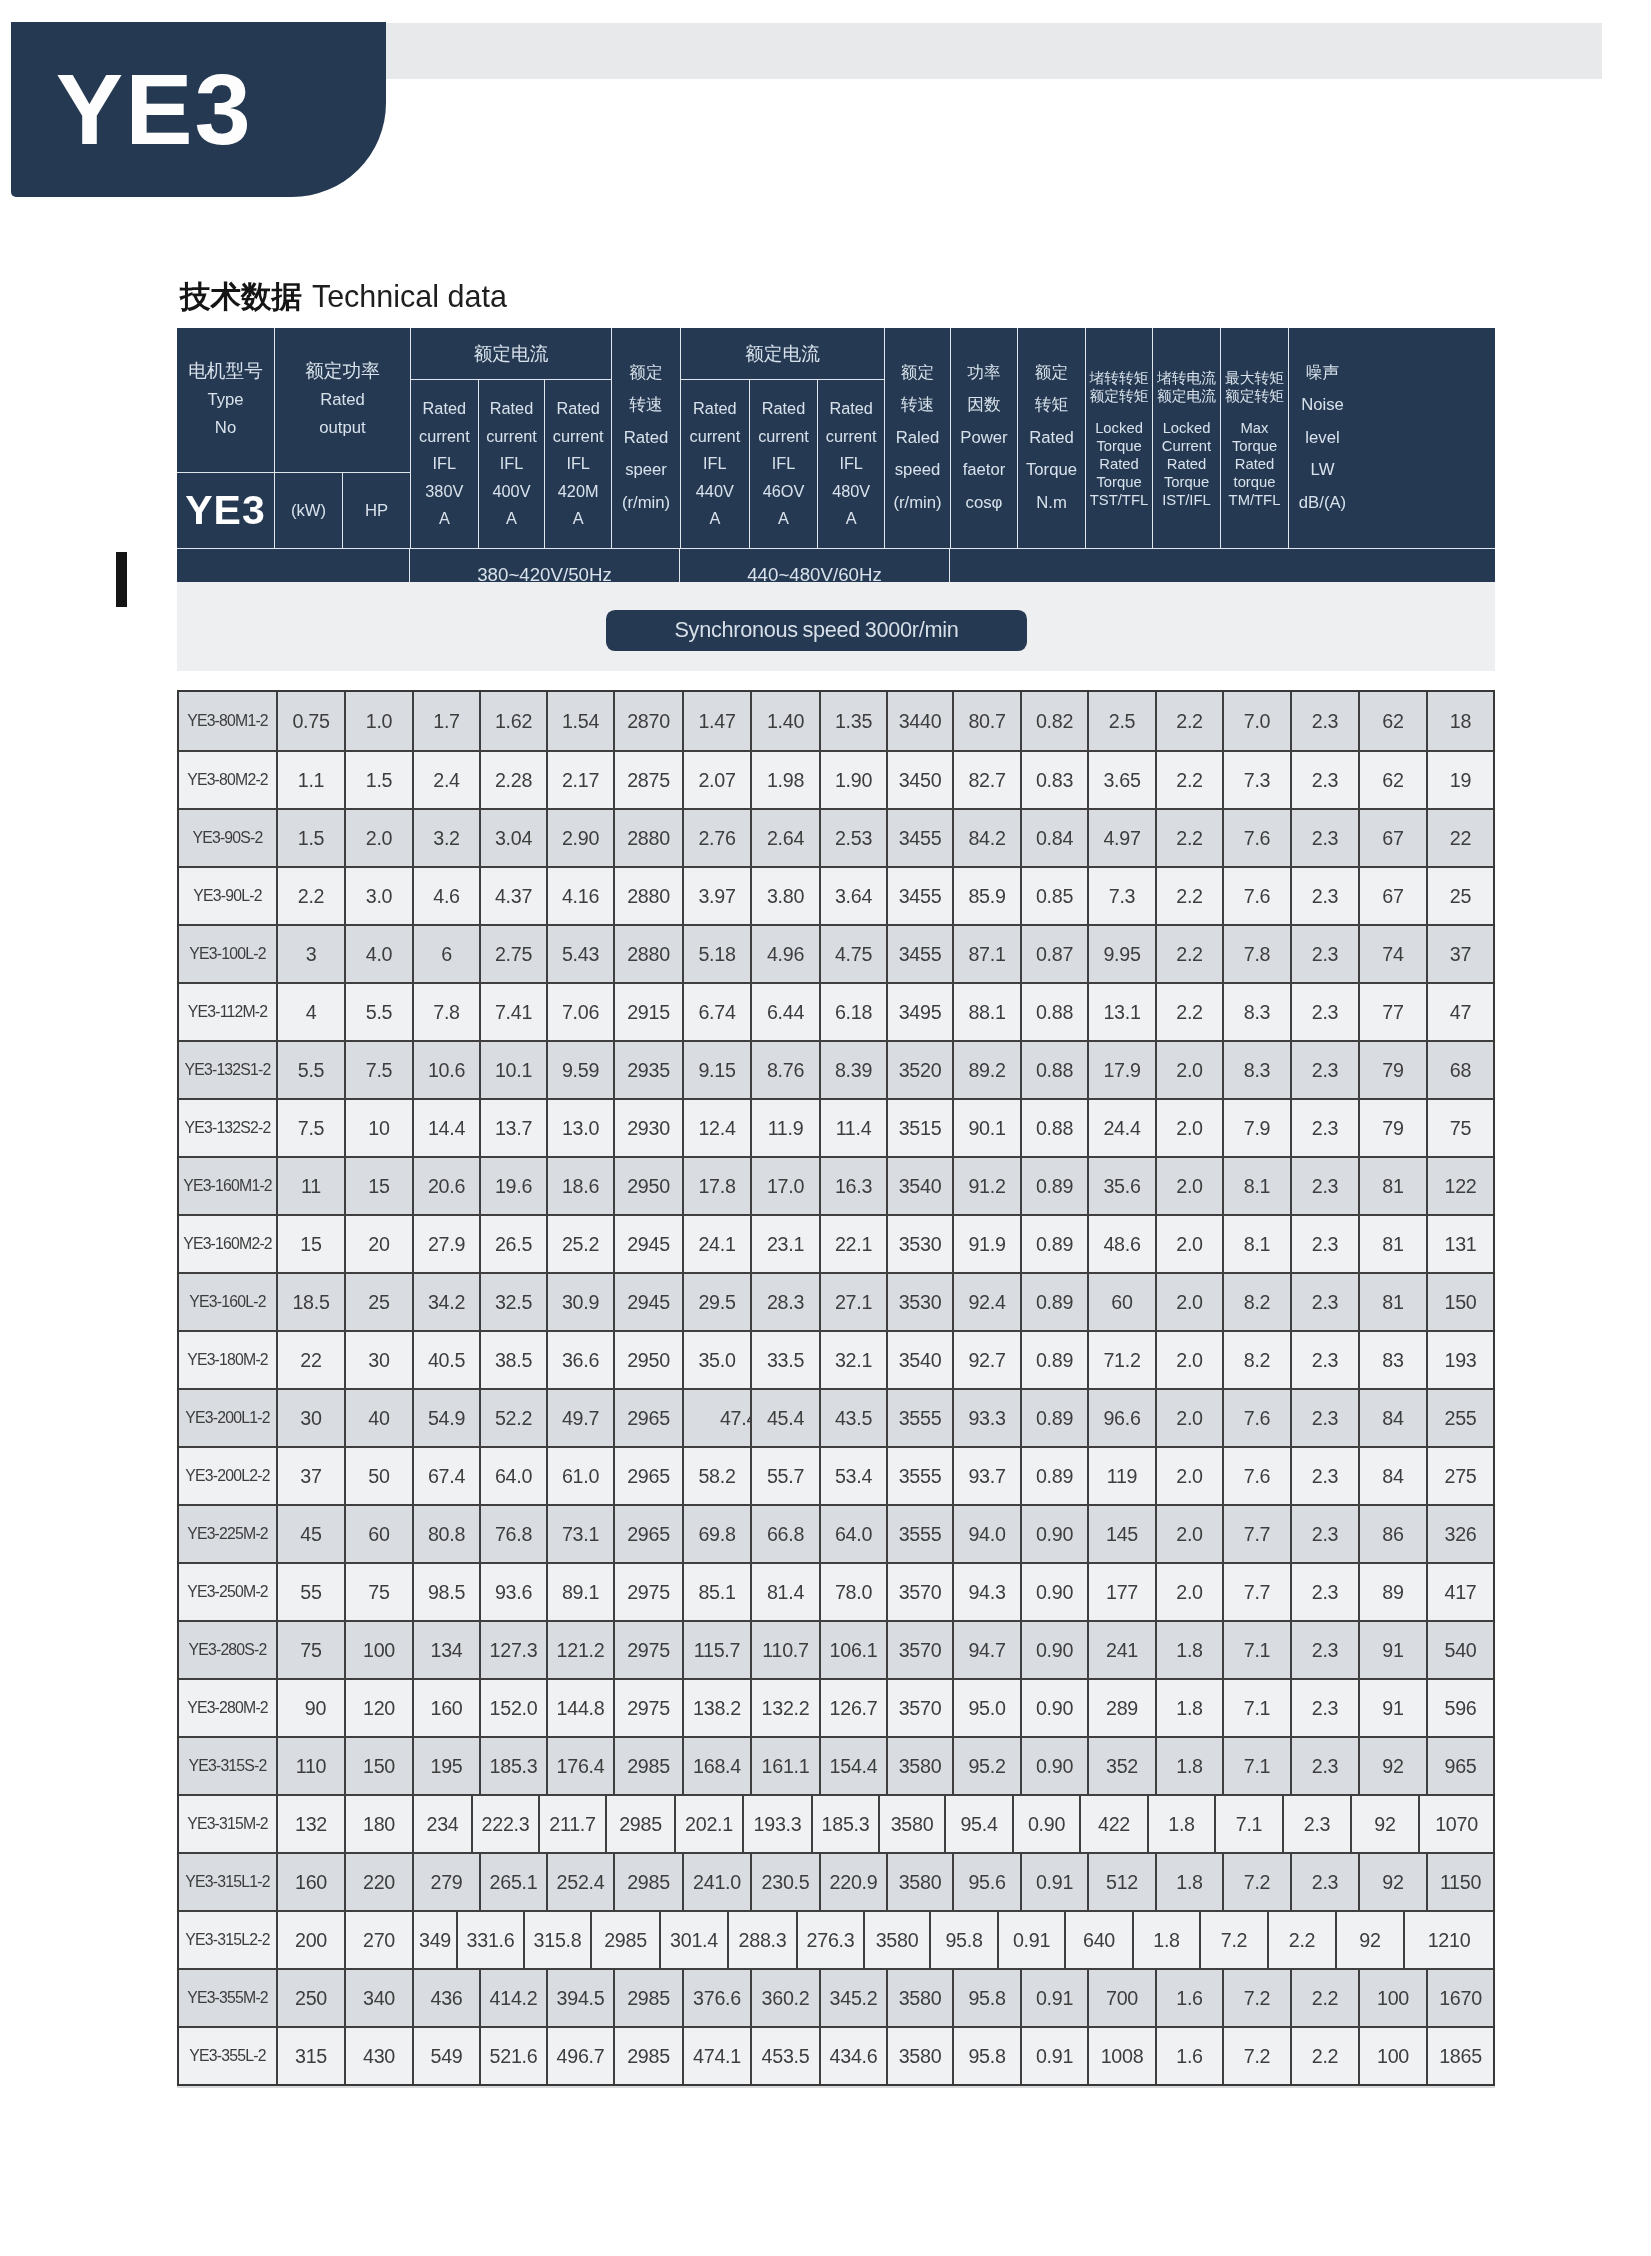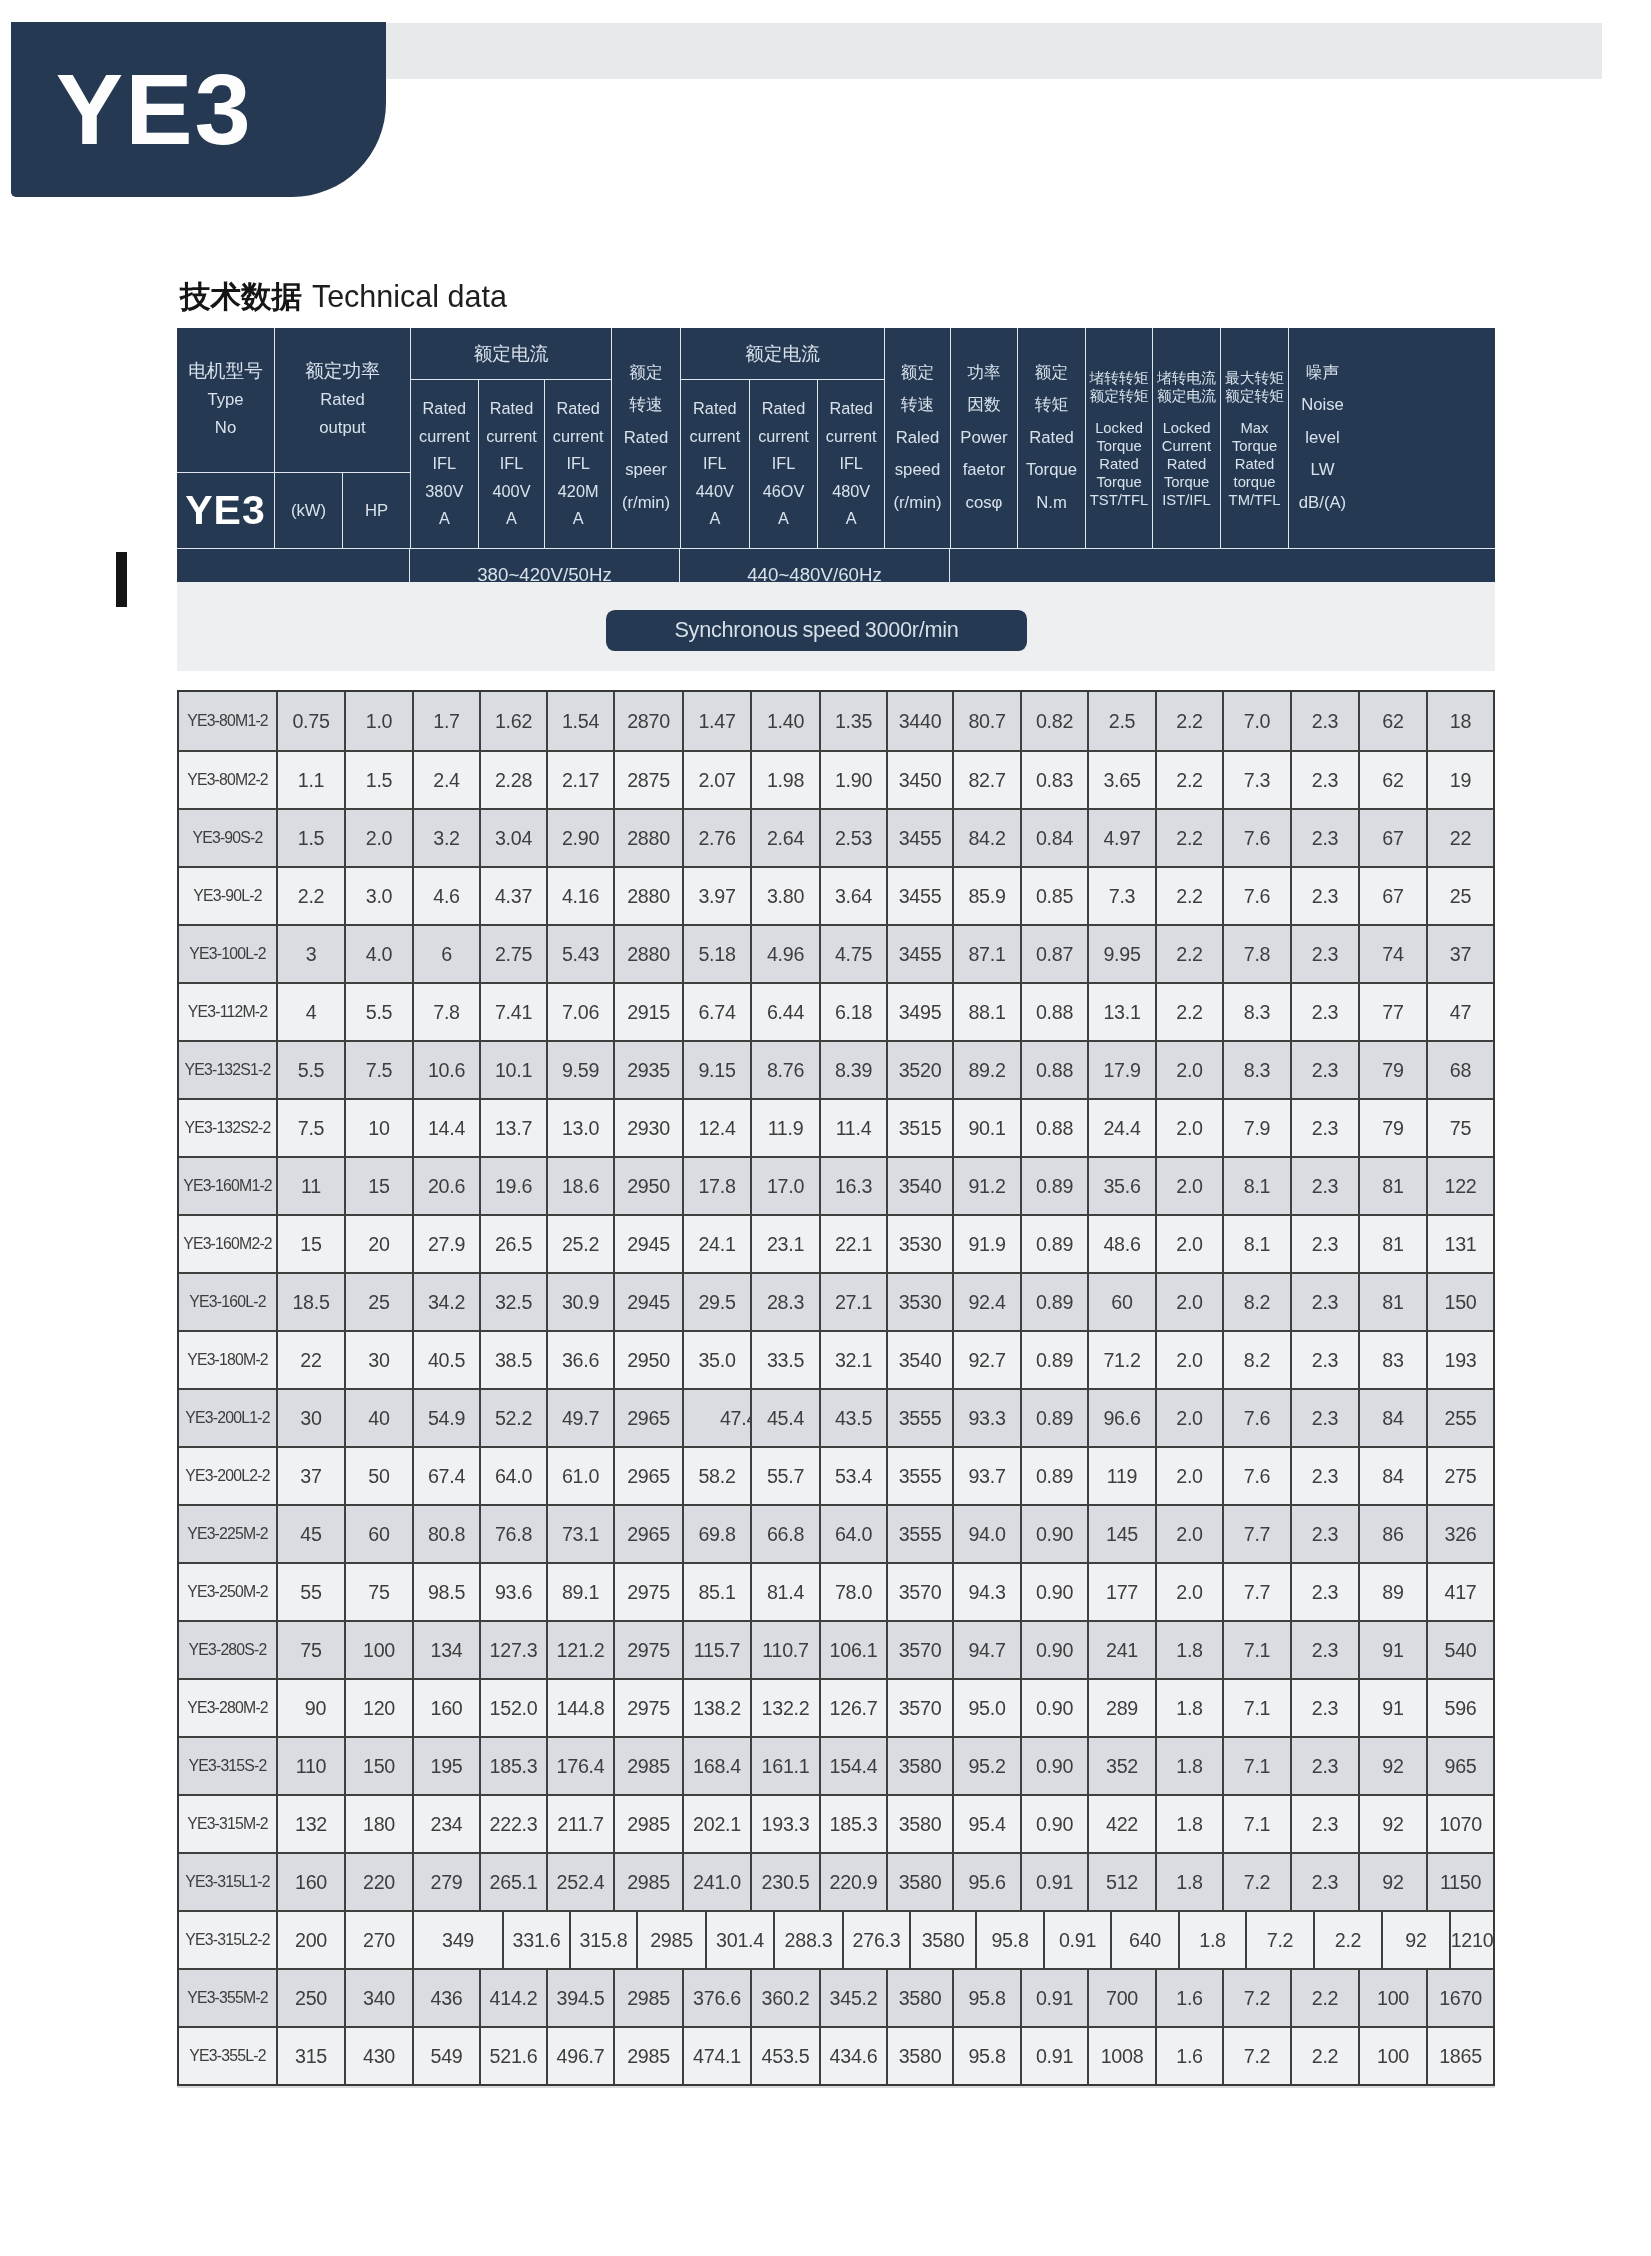--- a/index.html
+++ b/index.html
@@ -652,21 +652,21 @@
         <div class="tcell" style="width: 67px; flex-shrink: 0;">1.8</div>
         <div class="tcell" style="width: 68px; flex-shrink: 0;">7.1</div>
         <div class="tcell" style="width: 68px; flex-shrink: 0;">2.3</div>
         <div class="tcell" style="width: 68px; flex-shrink: 0;">92</div>
         <div class="tcell" style="flex: 1 1 auto;">965</div>
       </div>
       <div class="trow even">
         <div class="tcell c-type" style="width: 97px; flex-shrink: 0;">YE3-315M-2</div>
         <div class="tcell" style="width: 68px; flex-shrink: 0;">132</div>
         <div class="tcell" style="width: 68px; flex-shrink: 0;">180</div>
-        <div class="tcell" style="width: 67px; flex-shrink: 0;">234</div>
+        <div class="tcell" style="width: 59px; flex-shrink: 0;">234</div>
         <div class="tcell" style="width: 67px; flex-shrink: 0;">222.3</div>
         <div class="tcell" style="width: 67px; flex-shrink: 0;">211.7</div>
         <div class="tcell" style="width: 69px; flex-shrink: 0;">2985</div>
         <div class="tcell" style="width: 68px; flex-shrink: 0;">202.1</div>
         <div class="tcell" style="width: 69px; flex-shrink: 0;">193.3</div>
         <div class="tcell" style="width: 67px; flex-shrink: 0;">185.3</div>
         <div class="tcell" style="width: 66px; flex-shrink: 0;">3580</div>
         <div class="tcell" style="width: 68px; flex-shrink: 0;">95.4</div>
         <div class="tcell" style="width: 67px; flex-shrink: 0;">0.90</div>
         <div class="tcell" style="width: 68px; flex-shrink: 0;">422</div>
@@ -694,21 +694,21 @@
         <div class="tcell" style="width: 67px; flex-shrink: 0;">1.8</div>
         <div class="tcell" style="width: 68px; flex-shrink: 0;">7.2</div>
         <div class="tcell" style="width: 68px; flex-shrink: 0;">2.3</div>
         <div class="tcell" style="width: 68px; flex-shrink: 0;">92</div>
         <div class="tcell" style="flex: 1 1 auto;">1150</div>
       </div>
       <div class="trow even">
         <div class="tcell c-type" style="width: 97px; flex-shrink: 0;">YE3-315L2-2</div>
         <div class="tcell" style="width: 68px; flex-shrink: 0;">200</div>
         <div class="tcell" style="width: 68px; flex-shrink: 0;">270</div>
-        <div class="tcell" style="width: 90px; flex-shrink: 0;">349</div>
+        <div class="tcell" style="width: 44px; flex-shrink: 0;">349</div>
         <div class="tcell" style="width: 67px; flex-shrink: 0;">331.6</div>
         <div class="tcell" style="width: 67px; flex-shrink: 0;">315.8</div>
         <div class="tcell" style="width: 69px; flex-shrink: 0;">2985</div>
         <div class="tcell" style="width: 68px; flex-shrink: 0;">301.4</div>
         <div class="tcell" style="width: 69px; flex-shrink: 0;">288.3</div>
         <div class="tcell" style="width: 67px; flex-shrink: 0;">276.3</div>
         <div class="tcell" style="width: 66px; flex-shrink: 0;">3580</div>
         <div class="tcell" style="width: 68px; flex-shrink: 0;">95.8</div>
         <div class="tcell" style="width: 67px; flex-shrink: 0;">0.91</div>
         <div class="tcell" style="width: 68px; flex-shrink: 0;">640</div>

